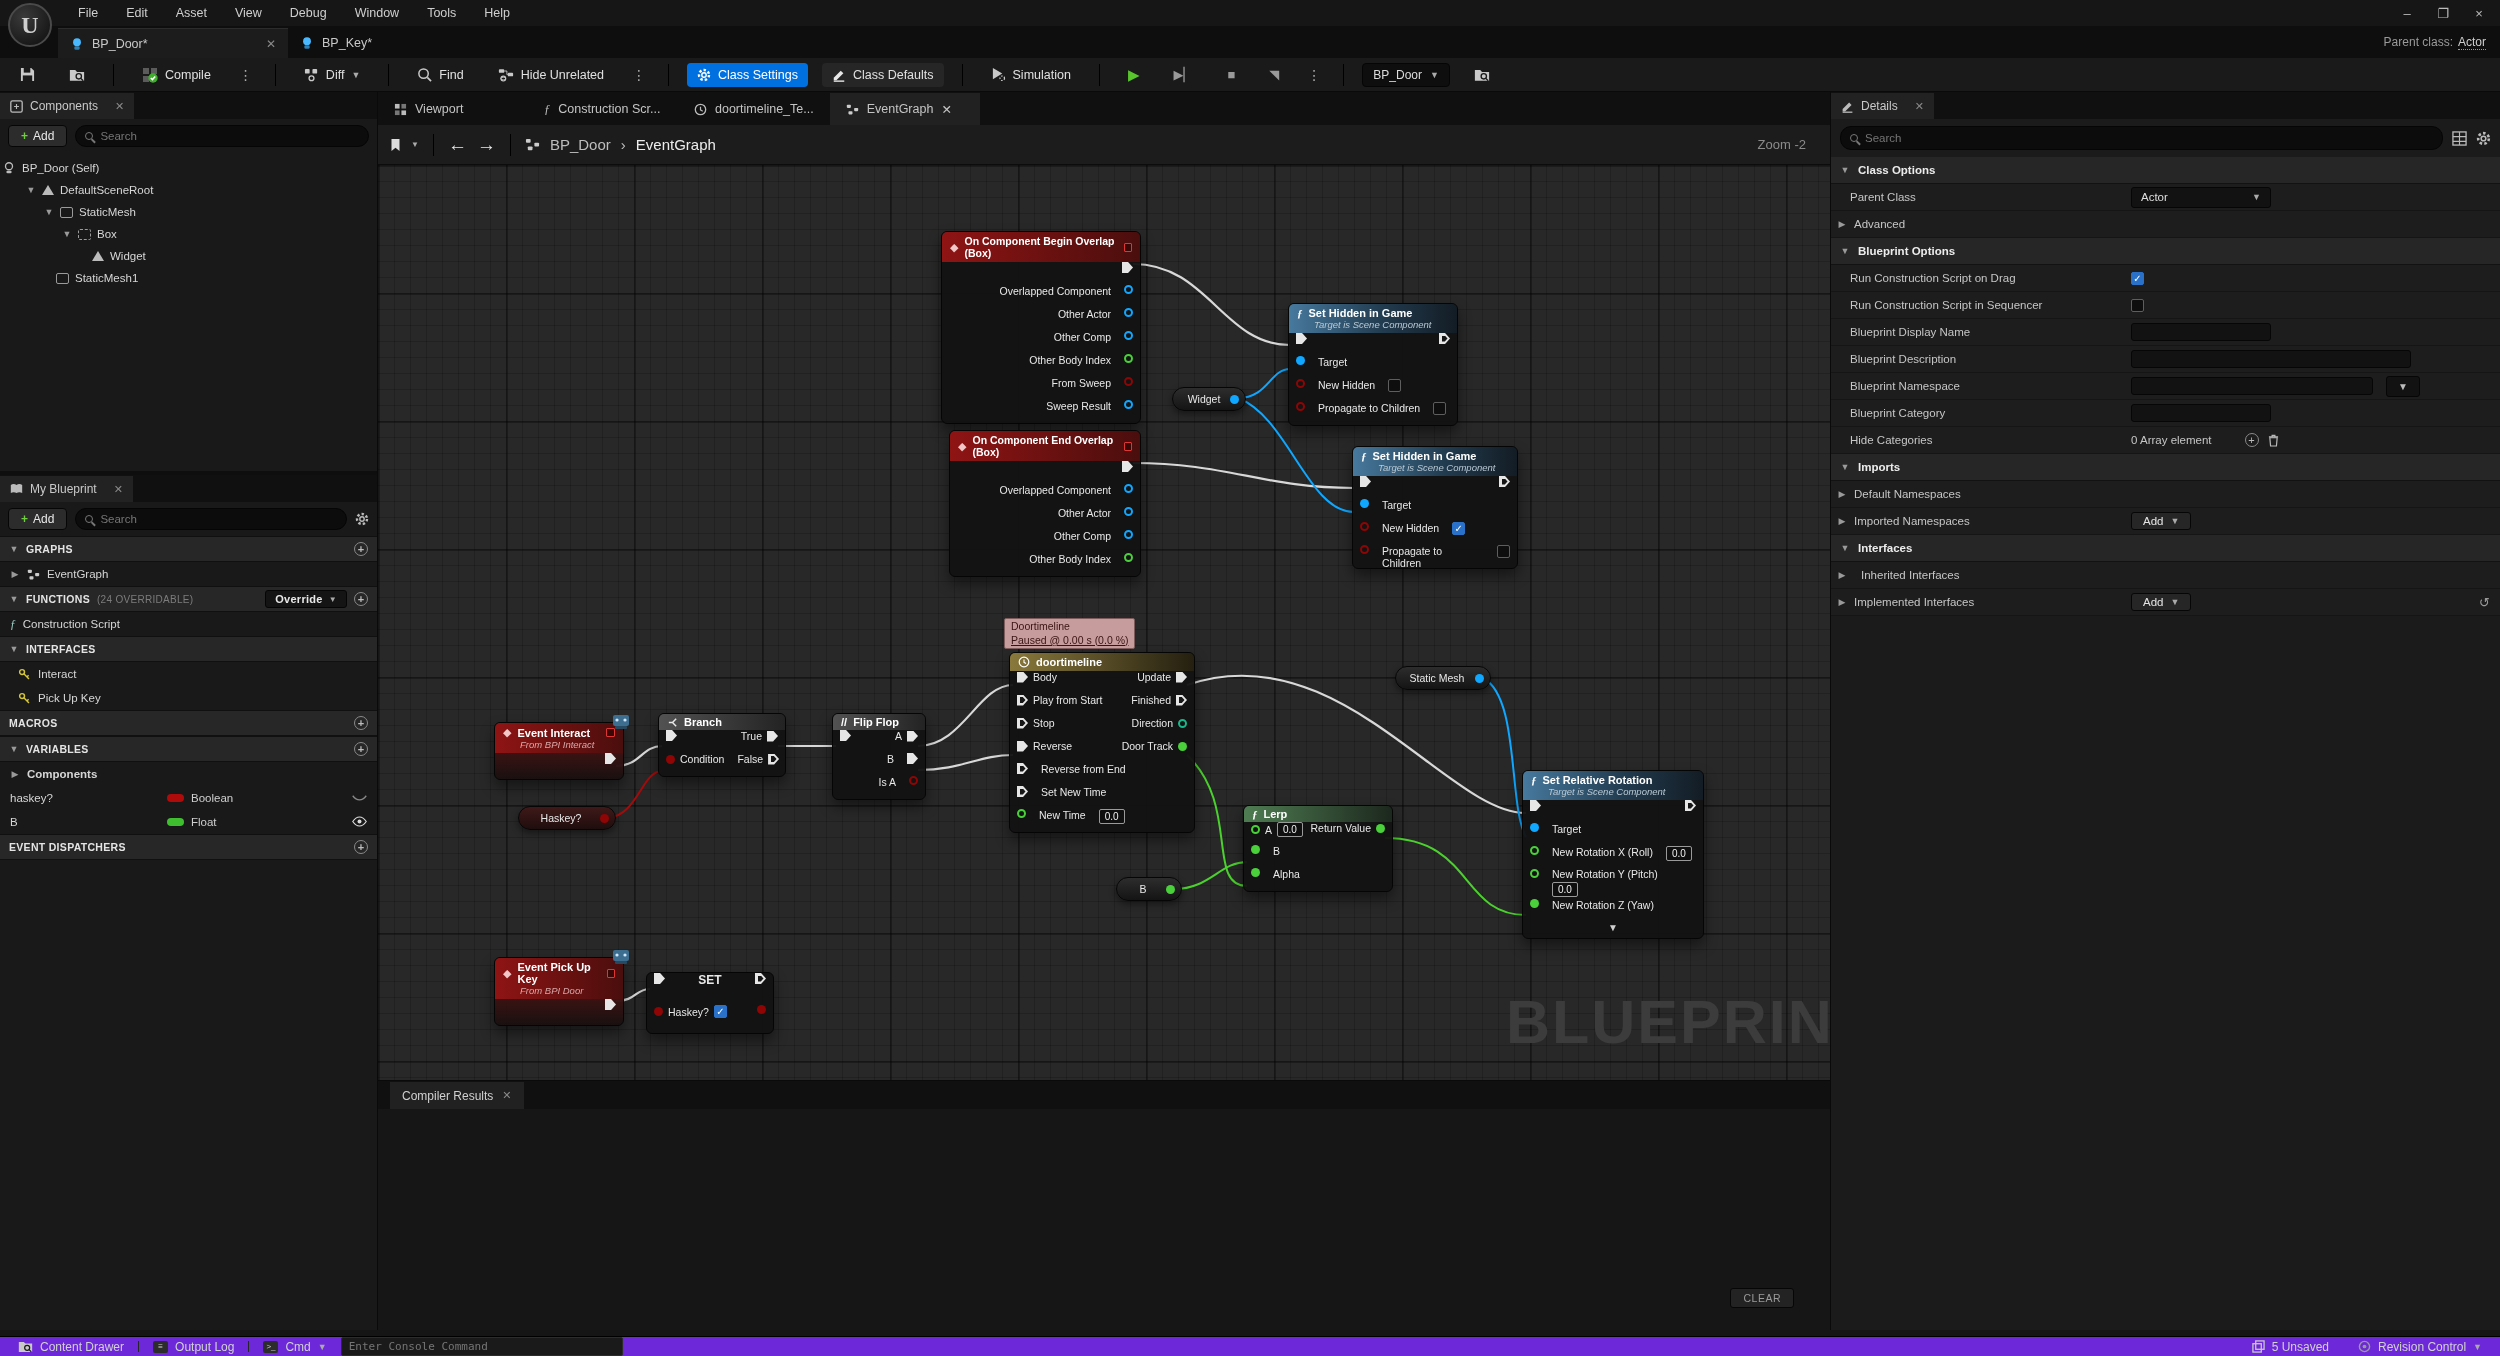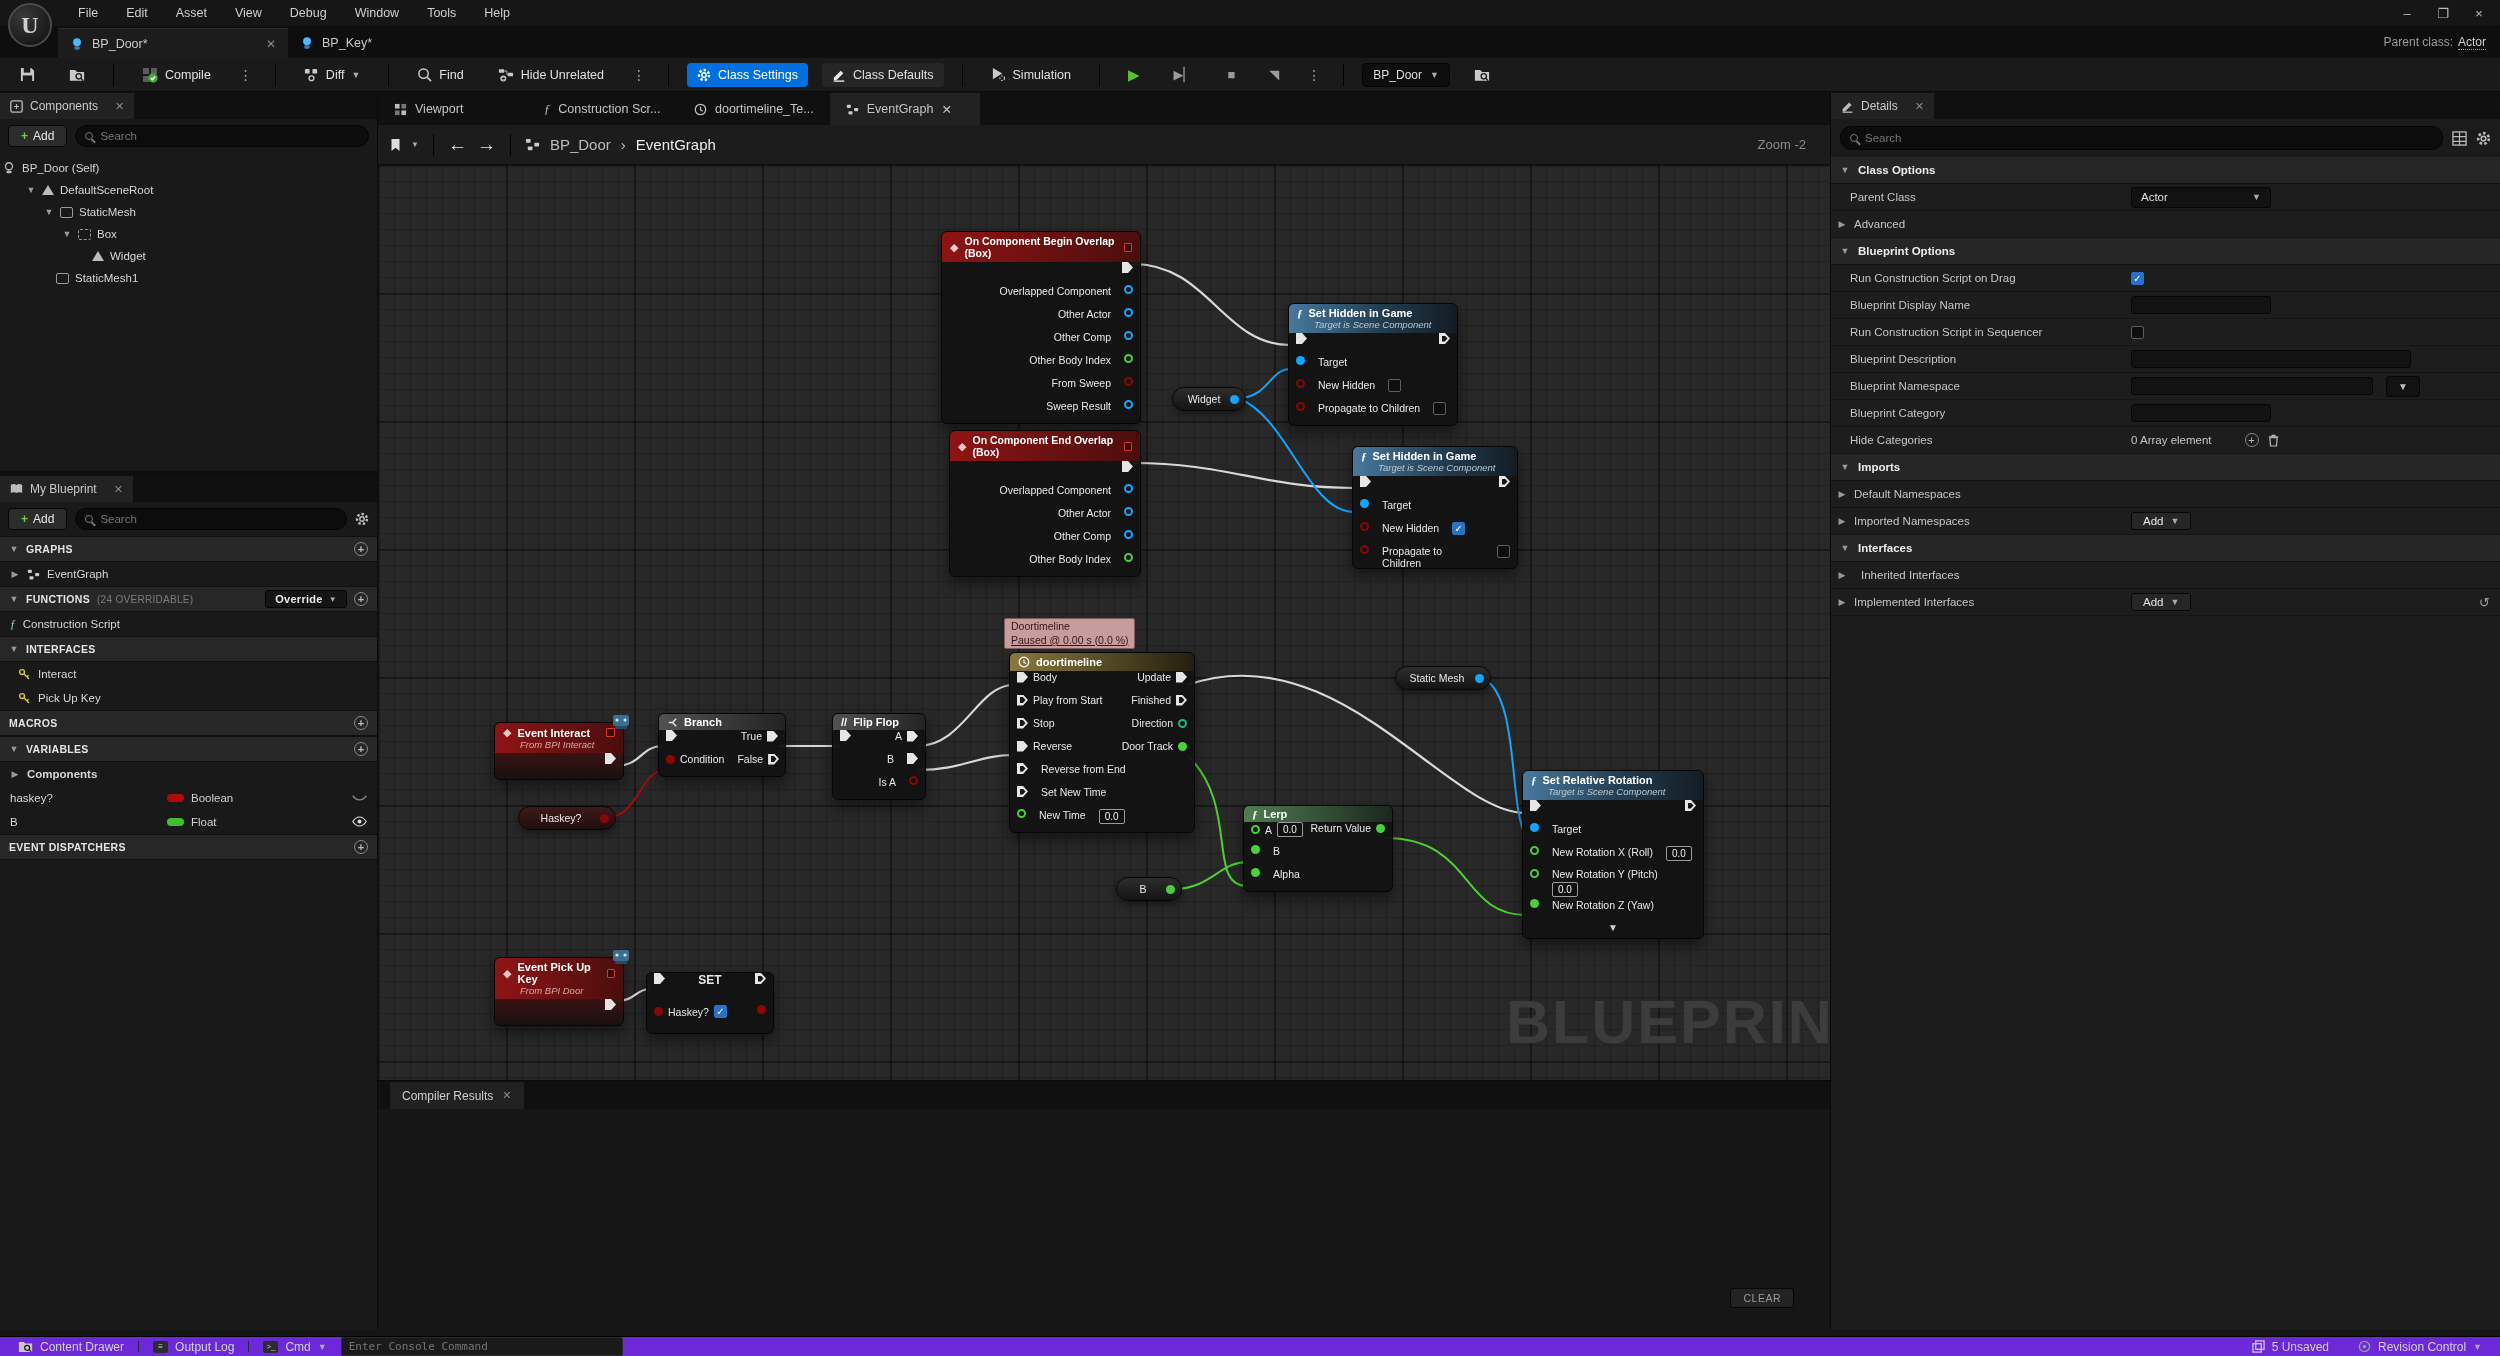--- a/index.html
+++ b/index.html
@@ -986,29 +986,29 @@
           <span class="tri">▼</span>
           <span>Blueprint Options</span>
         </div>
       <div class="d-row">
         <span class="d-label">Run Construction Script on Drag</span>
         <span class="d-value">
             <span class="chk checked">✓</span>
           </span>
       </div>
       <div class="d-row">
+        <span class="d-label">Run Construction Script in Sequencer</span>
+        <span class="d-value">
+            <span class="chk"></span>
+          </span>
+      </div>
+      <div class="d-row">
         <span class="d-label">Blueprint Display Name</span>
         <span class="d-value">
             <span class="d-input"></span>
-          </span>
-      </div>
-      <div class="d-row">
-        <span class="d-label">Run Construction Script in Sequencer</span>
-        <span class="d-value">
-            <span class="chk"></span>
           </span>
       </div>
       <div class="d-row">
         <span class="d-label">Blueprint Description</span>
         <span class="d-value">
             <span class="d-input wide"></span>
           </span>
       </div>
       <div class="d-row">
         <span class="d-label">Blueprint Namespace</span>

